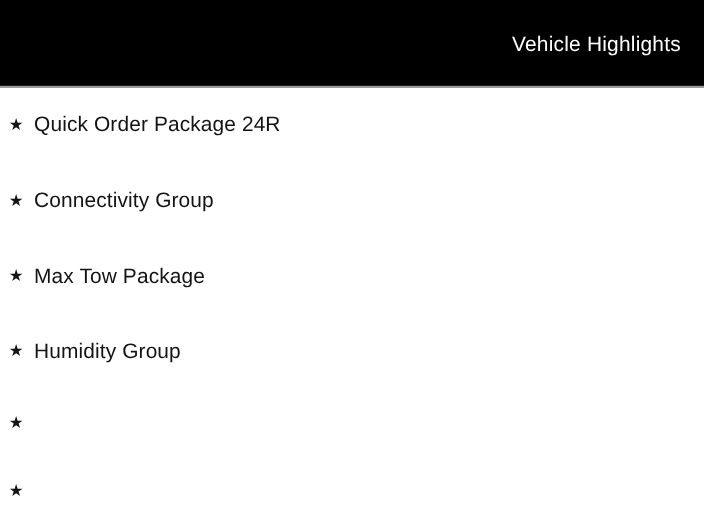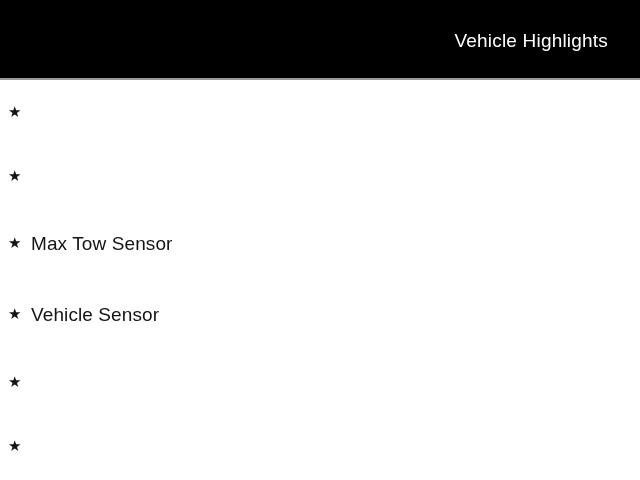--- a/index.html
+++ b/index.html
@@ -16,21 +16,21 @@
     font-family: "Liberation Sans", sans-serif;
   }
   .header {
     box-sizing: border-box;
     height: 80px;
     background: var(--header-bg, #000000);
     border-bottom: 2px solid var(--divider, #9a9a9a);
     display: flex;
     align-items: center;
     justify-content: flex-end;
-    padding-right: 32px;
+    padding-right: 21px;
   }
   .title {
     margin: 0;
     padding-top: 4px;
     font-size: 19px;
     font-weight: 400;
     letter-spacing: 0.2px;
     color: var(--header-text, #ffffff);
   }
   .list {
@@ -64,34 +64,36 @@
 <div class="screen">
 
   <header class="header">
     <h1 class="title">Vehicle Highlights</h1>
   </header>
 
   <main class="list">
 
     <div class="item">
       <span class="star">★</span>
+      <span class="label">Quick Order Package 24R</span>
     </div>
 
     <div class="item">
       <span class="star">★</span>
+      <span class="label">Connectivity Group</span>
     </div>
 
     <div class="item">
       <span class="star">★</span>
-      <span class="label">Max Tow Sensor</span>
+      <span class="label">Max Tow Package</span>
     </div>
 
     <div class="item">
       <span class="star">★</span>
-      <span class="label">Vehicle Sensor</span>
+      <span class="label">Humidity Group</span>
     </div>
 
     <div class="item">
       <span class="star">★</span>
     </div>
 
     <div class="item">
       <span class="star">★</span>
     </div>
 

